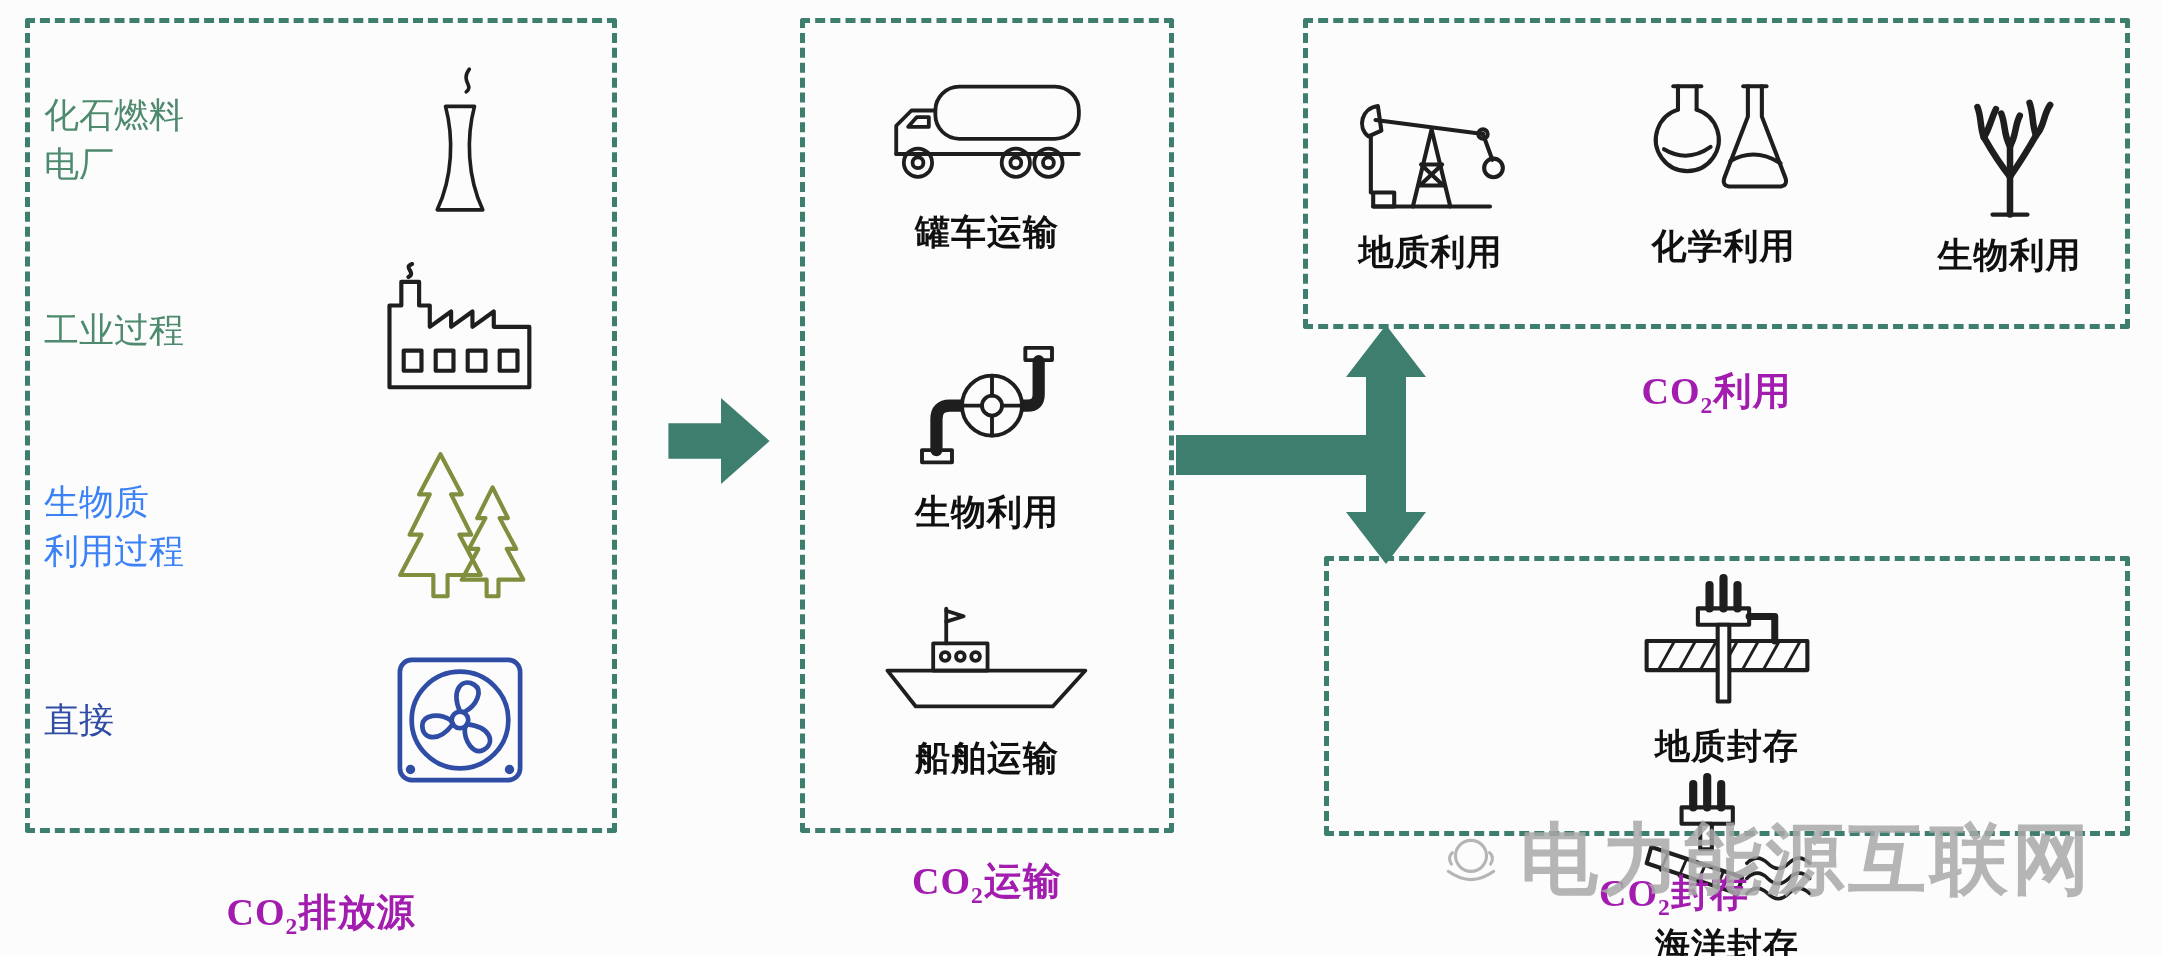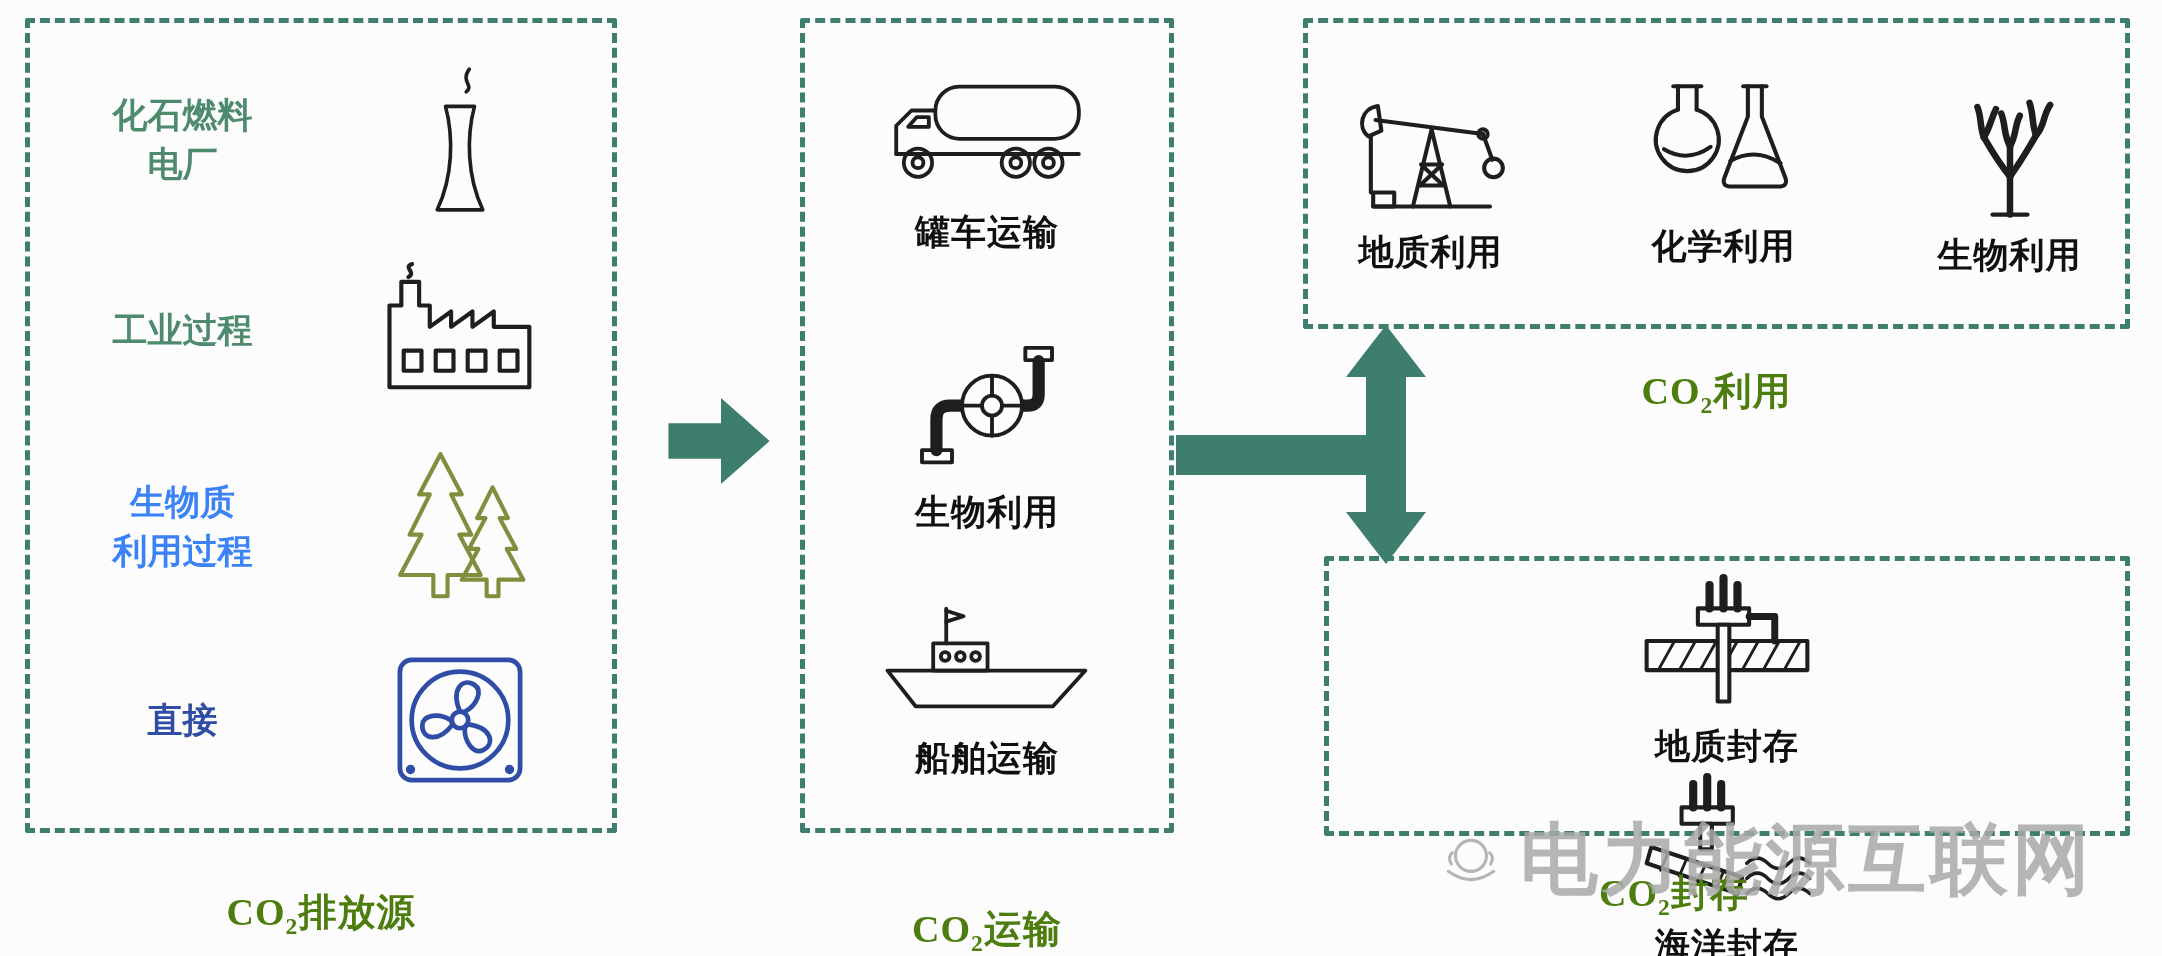--- a/index.html
+++ b/index.html
@@ -1,26 +1,26 @@
 <!DOCTYPE html>
 <html><head>
 <meta charset="utf-8">
 <style>
   html,body{margin:0;padding:0;background:#ffffff;}
   #canvas{
     position:relative;width:2162px;height:956px;background:#fcfcfc;overflow:hidden;
     font-family:"Liberation Serif","DejaVu Serif",serif;color:#151515;
   }
   .dashed-box{position:absolute;border:5px dashed #3e7e6e;border-radius:3px;box-sizing:border-box;background:transparent;}
-  .box-title{position:absolute;text-align:center;font-size:38px;font-weight:700;color:#4d7c0f;letter-spacing:1px;}
+  .box-title{position:absolute;text-align:center;font-size:38px;font-weight:700;color:#a21caf;letter-spacing:1px;}
   .box-title sub{font-size:0.62em;}
   
   #sources-box{left:25px;top:18px;width:592px;height:815px;display:flex;flex-direction:column;justify-content:space-around;padding:18px 14px;}
   .src-row{display:flex;align-items:center;}
-  .src-label{width:50%;text-align:center;font-size:35px;font-weight:700;line-height:1.4;}
+  .src-label{width:50%;text-align:left;font-size:35px;font-weight:400;line-height:1.4;}
   .src-icon{width:50%;display:flex;justify-content:center;align-items:center;}
   .c-green{color:#4e8a6e;}
   .c-olive{color:#3b82f6;}
   .c-blue{color:#2f4da4;}
   
   #transport-box{left:800px;top:18px;width:374px;height:815px;display:flex;flex-direction:column;justify-content:space-around;align-items:center;padding:14px 8px;}
   .tr-item{display:flex;flex-direction:column;align-items:center;gap:8px;}
   .tr-label,.cell-label{font-size:35px;font-weight:700;color:#101010;margin-top:12px;letter-spacing:1px;}
   
   #utilization-box{left:1303px;top:18px;width:827px;height:311px;display:flex;justify-content:space-around;align-items:center;padding:10px 6px;gap:48px;}
@@ -145,21 +145,21 @@
           <rect x="48" y="40" width="50" height="25"></rect>
           <circle cx="59" cy="52" r="4"></circle>
             <circle cx="73" cy="52" r="4"></circle>
             <circle cx="87" cy="52" r="4"></circle>
           <path d="M6,65 H188 L158,98 H32 Z"></path>
         </svg>
       </div>
       <div class="tr-label">船舶运输</div>
     </div>
   </div>
-  <div class="box-title" style="left:800px;top:856px;width:374px;margin-top:48px;">
+  <div class="box-title" style="left:800px;top:856px;width:374px;">
     <span>CO</span><sub>2</sub><span>运输</span>
   </div>
 
   <svg class="arrow-svg" style="left:1176px;top:322px;" width="270" height="245" viewBox="0 0 270 245">
     <path d="M0,113 H190 V55 H170 L210,3 L250,55 H230 V190 H250 L210,242 L170,190 H190 V153 H0 Z" fill="#3e7e6e"></path>
   </svg>
 
   <div class="dashed-box" id="utilization-box">
     <div class="cell">
       <div>

